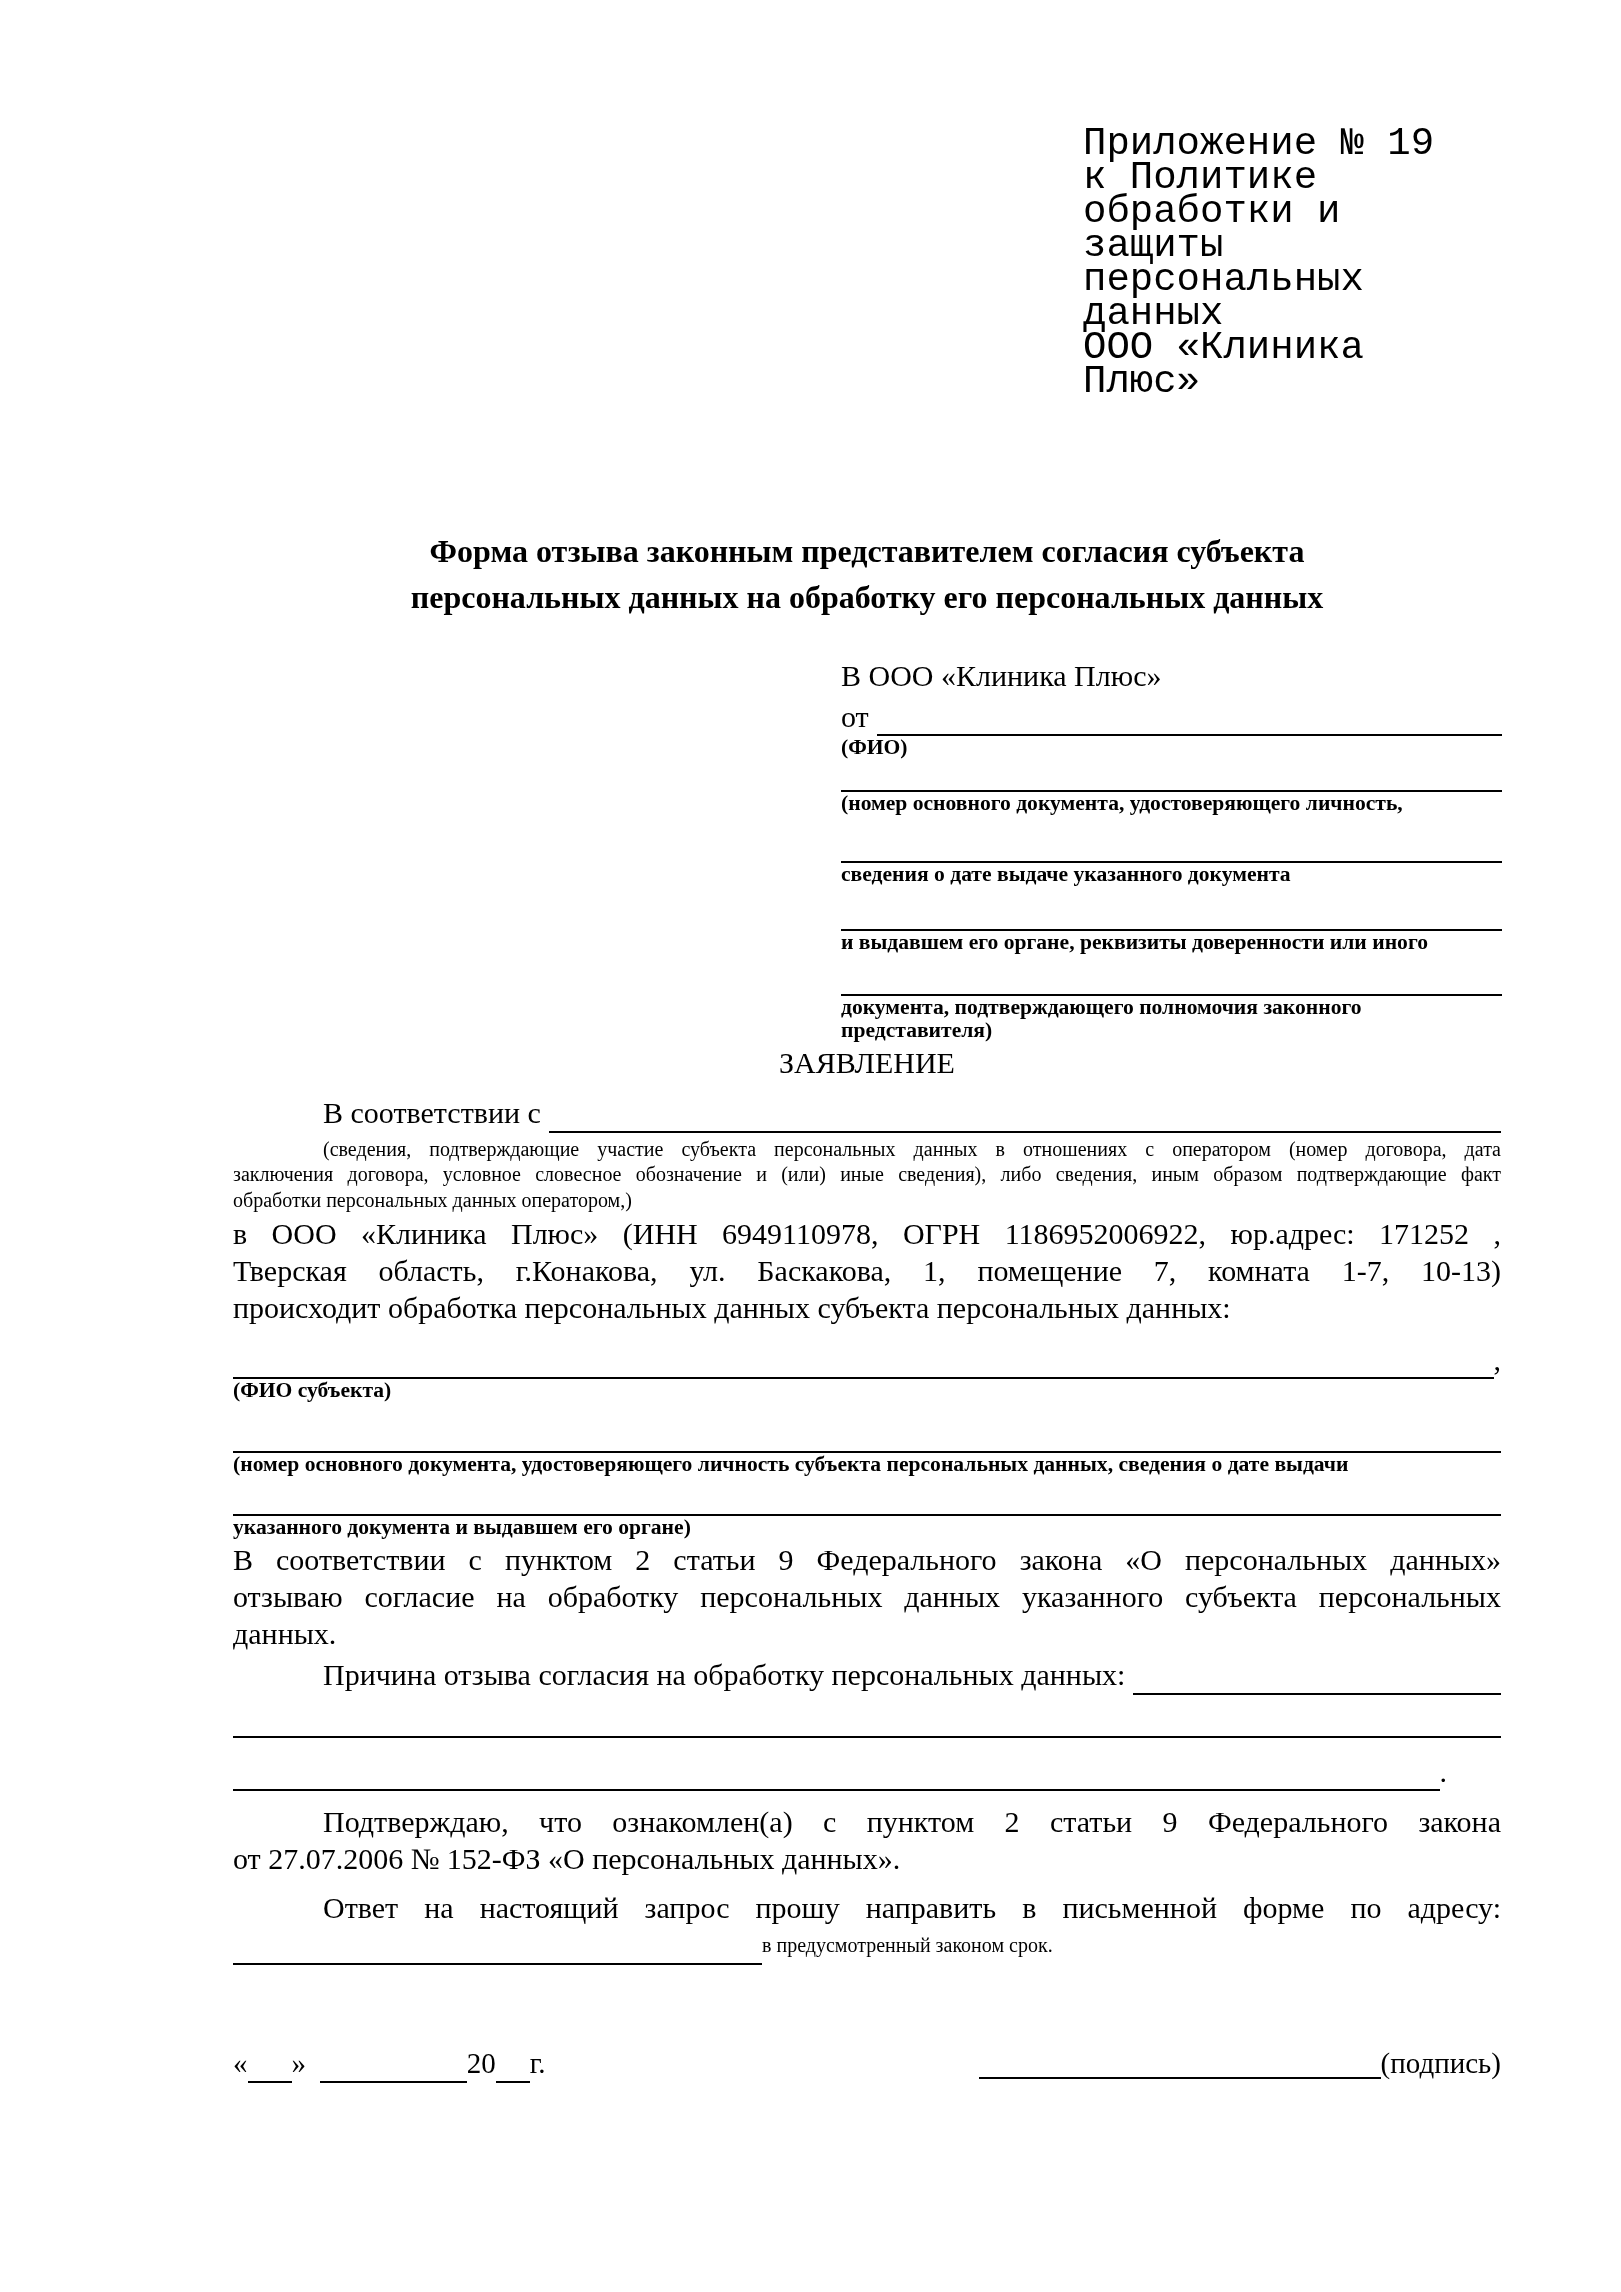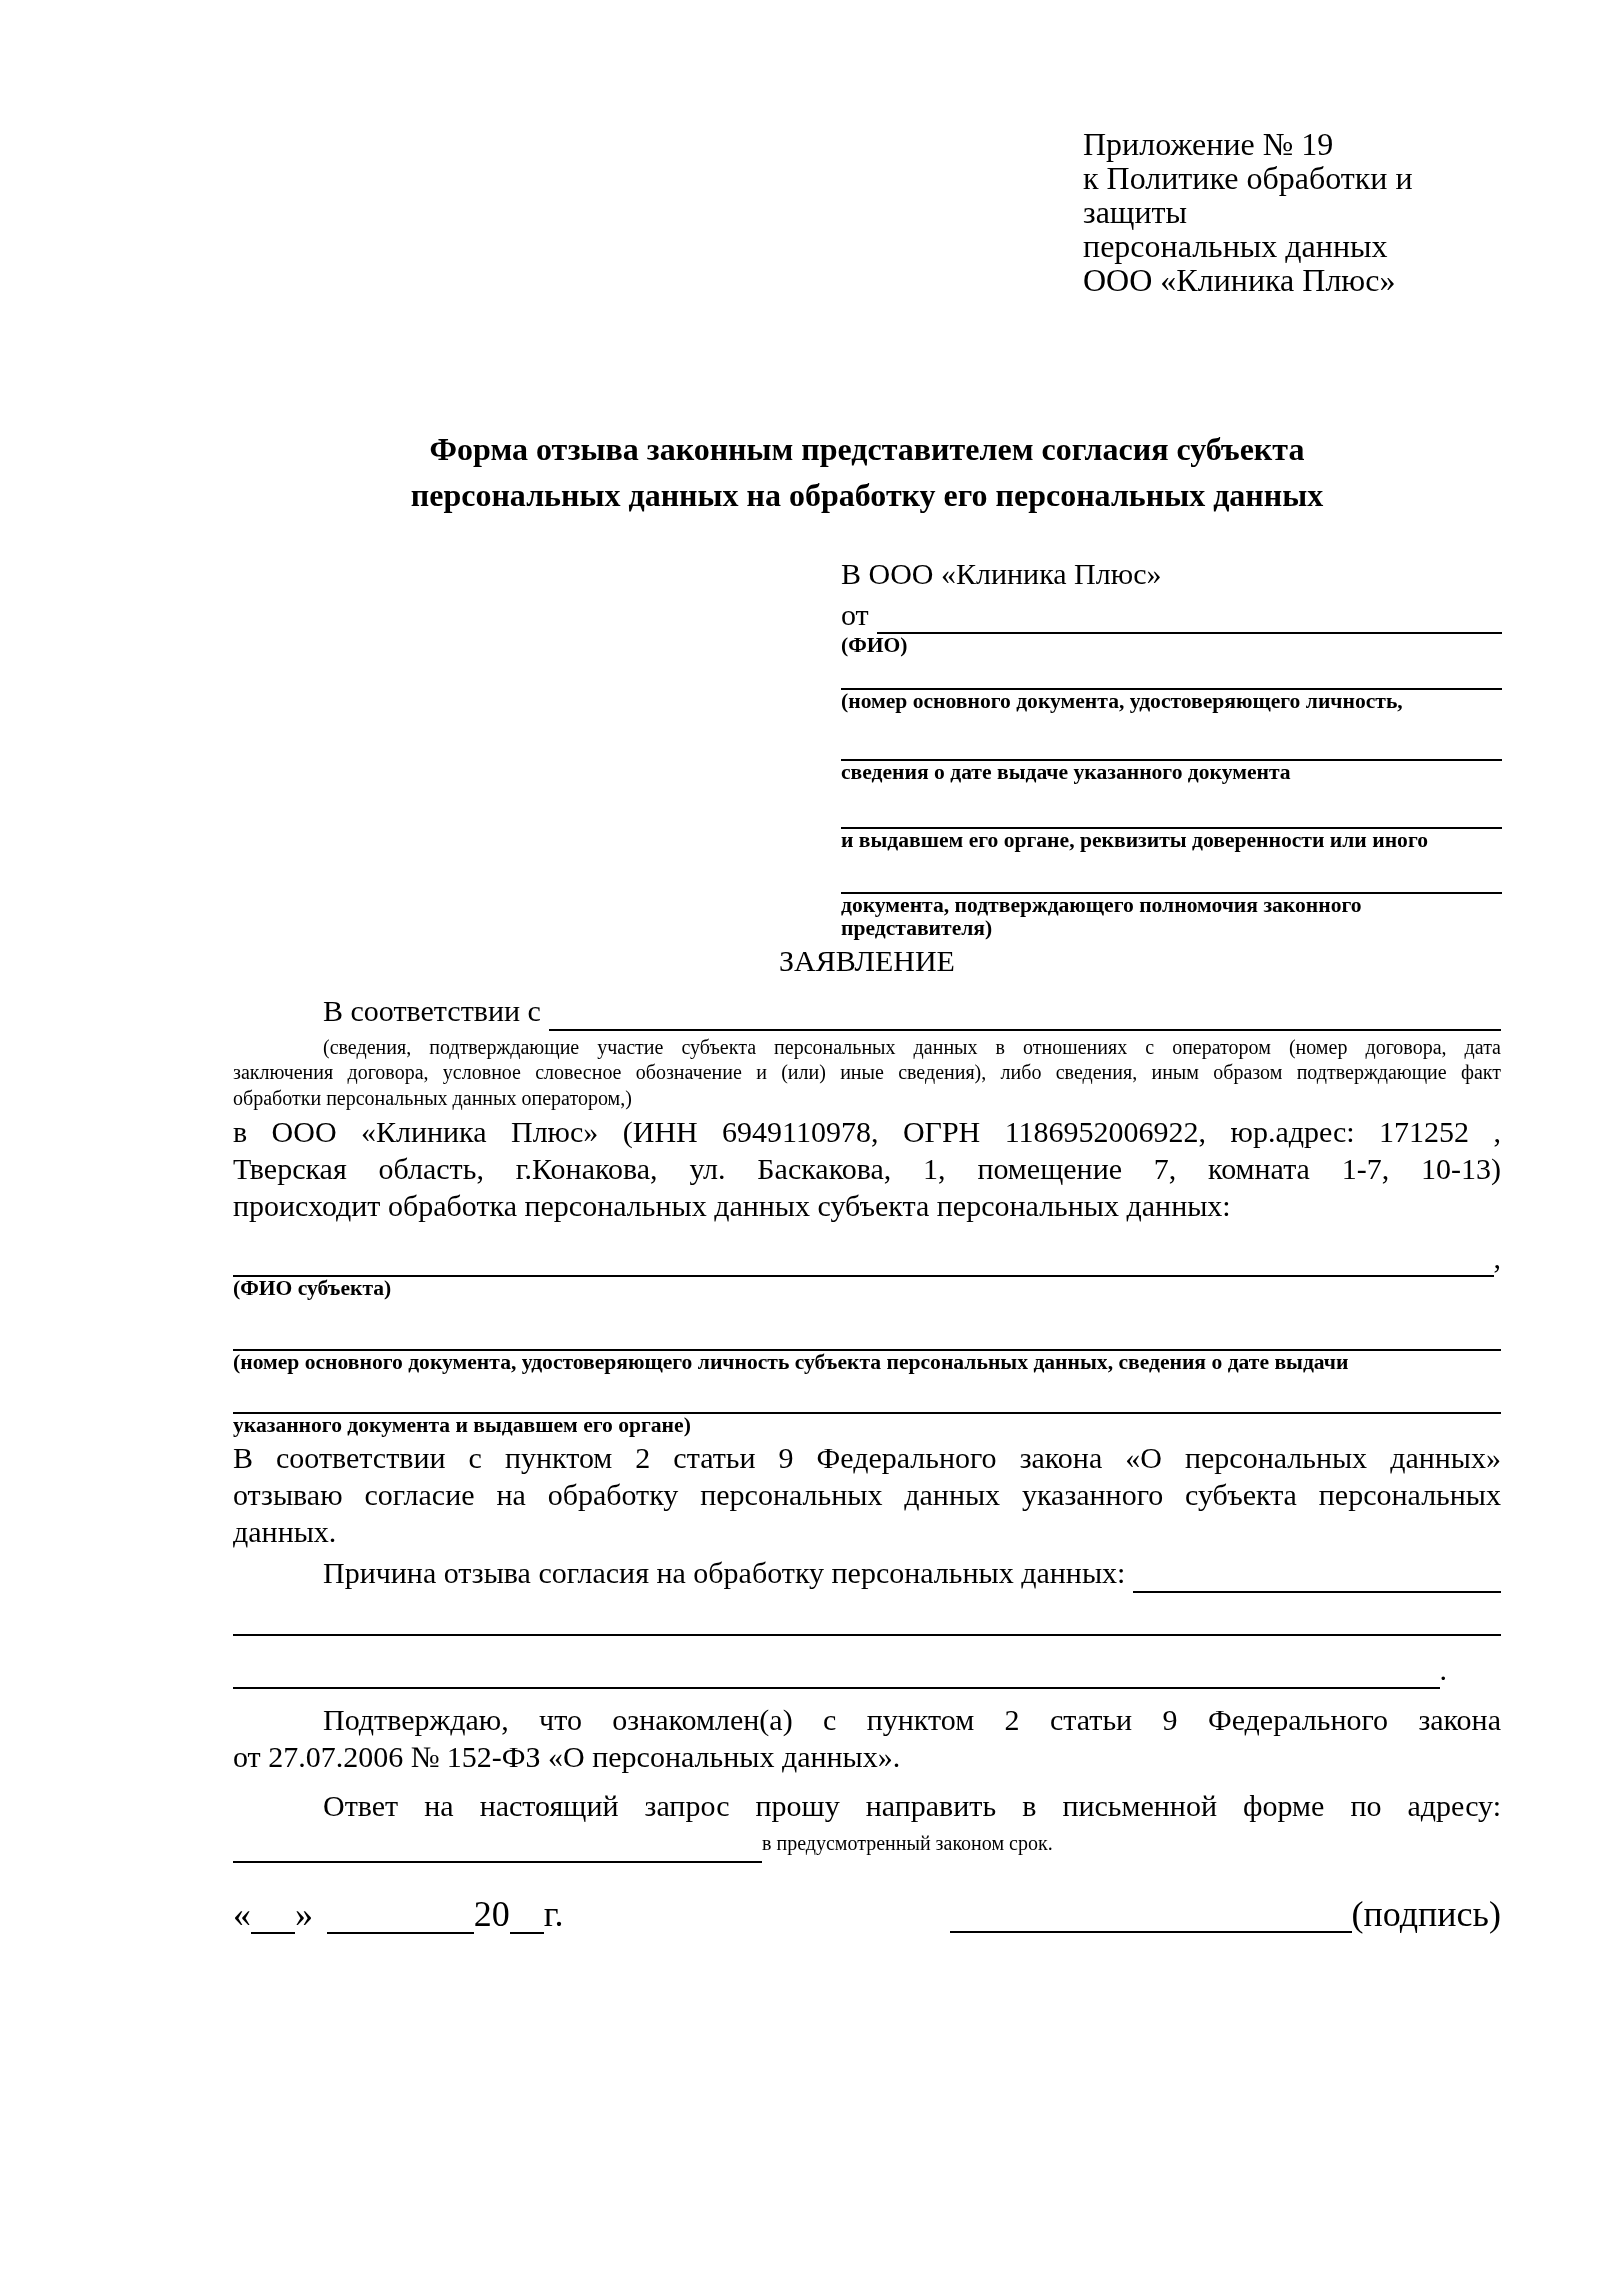--- a/index.html
+++ b/index.html
@@ -4,21 +4,21 @@
 <style>
   html,body{margin:0;padding:0;background:#ffffff;}
   body{
     width:1621px;height:2293px;
     font-family:"Liberation Serif", serif;
     color:#000;
     position:relative;
   }
   .content{padding:127px 120px 0 233px;}
   
-  .hdr{margin-left:850px;font-size:32px;line-height:34px;}
+  .hdr{margin-left:850px;font-size:39px;line-height:34px;font-family:Liberation Mono, monospace;}
   
   .title{margin-top:129px;text-align:center;font-weight:bold;font-size:32px;line-height:46px;}
   
   .addr{margin-top:39px;margin-left:608px;width:661px;font-size:30px;}
   .row{display:flex;align-items:flex-end;}
   .uline{flex:1 1 auto;border-bottom:2px solid #000;height:1em;margin-left:7.8px;}
   .uline.noml{margin-left:0;}
   .cap{font-size:21.6px;line-height:23.5px;text-align:left;font-weight:bold;}
   .fline{border-bottom:2px solid #000;}
   .h32{height:31px;} .h48{height:45px;} .h46{height:43px;} .h42{height:39px;}
@@ -32,21 +32,21 @@
   .note{font-size:20px;line-height:25.5px;margin-top:3.9px;}
   .intro-row{font-size:30px;line-height:41px;margin-top:9.8px;}
   .para{margin-top:2px;}
   .comma-row{font-size:30px;line-height:39px;margin-top:13.7px;}
   .pr55{padding-right:54px;}
   .reason-row{font-size:30px;line-height:41px;margin-top:2px;}
   .confirm{margin-top:11.8px;}
   .reply2{font-size:20px;line-height:39px;display:flex;align-items:flex-end;}
   .reply2 .short{flex:0 0 529px;border-bottom:2px solid #000;height:1em;}
   
-  .footer{margin-top:32px;display:flex;justify-content:space-between;align-items:flex-end;font-size:36px;line-height:39px;}
+  .footer{margin-top:79px;display:flex;justify-content:space-between;align-items:flex-end;font-size:29px;line-height:39px;}
   .seg{display:inline-block;border-bottom:2px solid #000;height:1em;vertical-align:bottom;}
   .w45{width:44px;} .w150{width:147px;margin-left:13.7px;} .w35{width:34px;}
   .w410{width:402px;}
   .fright{display:flex;align-items:center;}
 </style>
 </head>
 <body>
 
 <div class="content">
 

